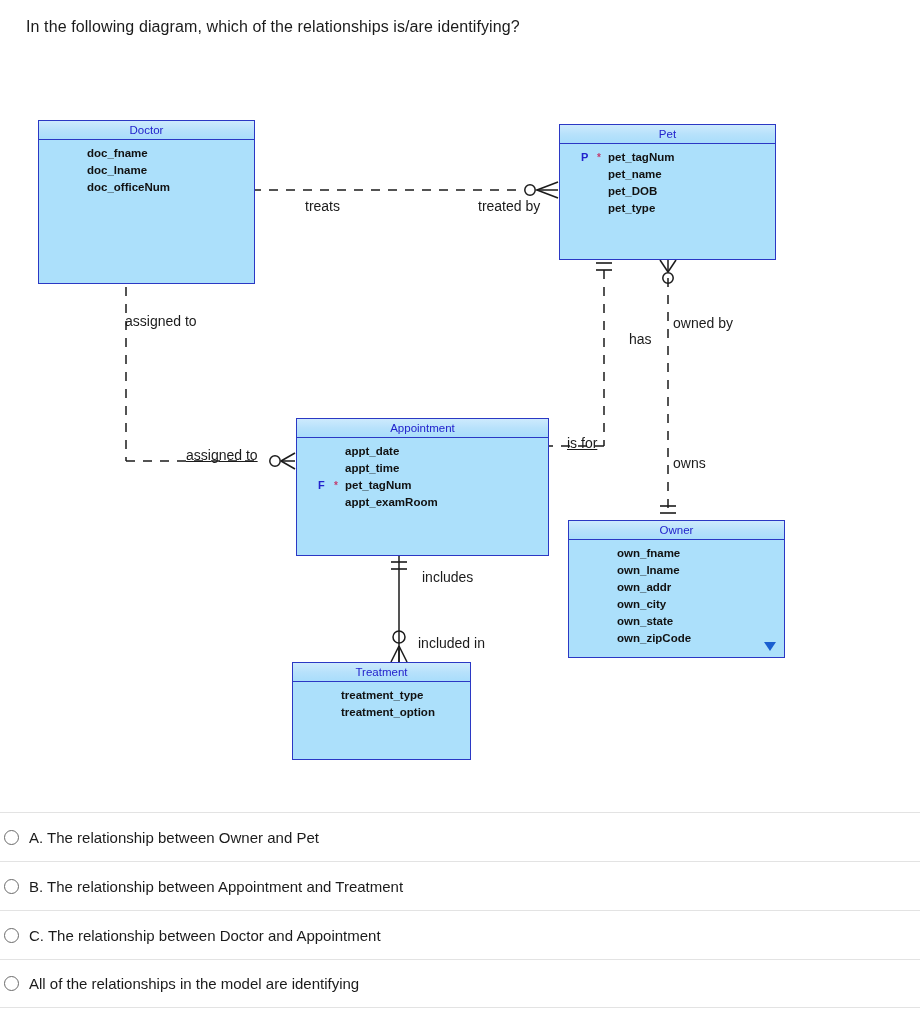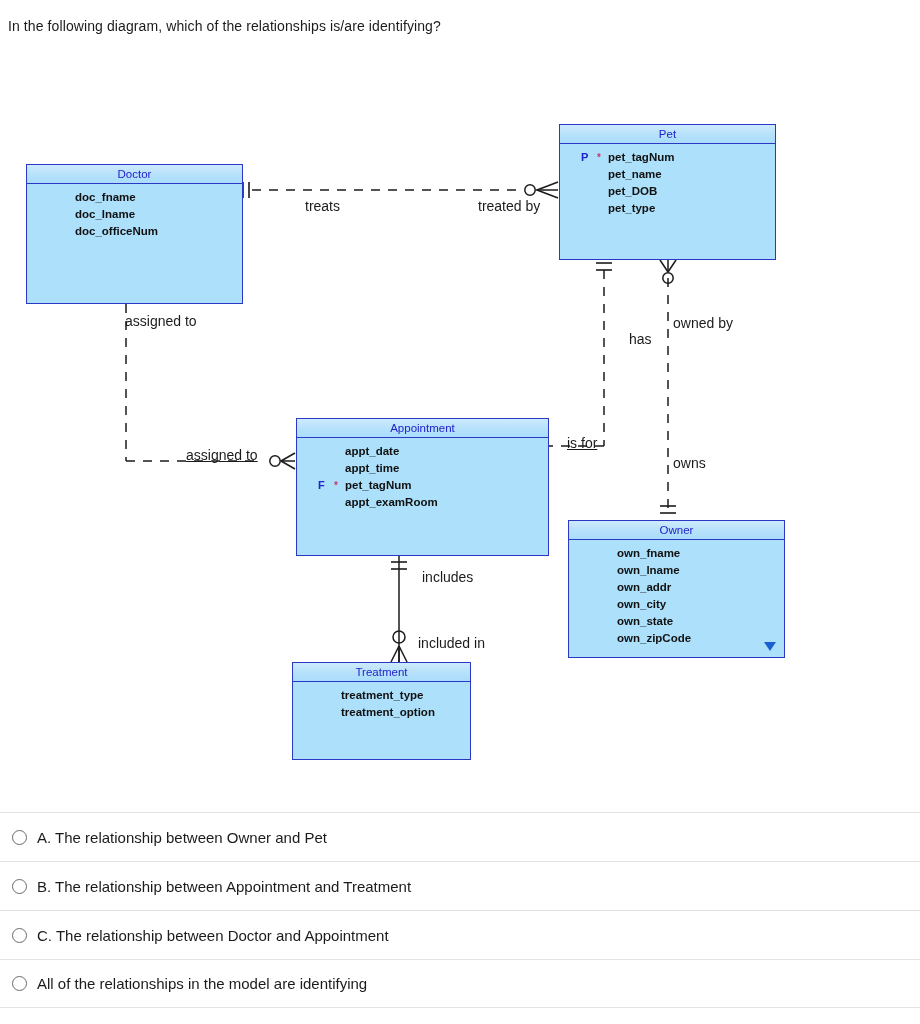--- a/index.html
+++ b/index.html
@@ -11,23 +11,23 @@
     width: 920px;
     height: 1024px;
     position: relative;
     font-family: "Liberation Sans", sans-serif;
     overflow: hidden;
   }
 
   
   #question-prompt {
     position: absolute;
-    left: 8px;
+    left: 26px;
     top: 18px;
-    font-size: 14px;
+    font-size: 16px;
     color: #1b1b1b;
     letter-spacing: .1px;
     white-space: nowrap;
   }
 
   
   #erd-canvas {
     position: absolute;
     left: 0;
     top: 100px;
@@ -122,21 +122,21 @@
     left: 0;
     top: 812px;
     width: 920px;
   }
   .answer-row {
     position: relative;
     height: 49px;
     border-top: 1px solid #e3e3e3;
     display: flex;
     align-items: center;
-    padding-left: 12px;
+    padding-left: 4px;
     box-sizing: border-box;
   }
   .answer-row:last-child { border-bottom: 1px solid #e3e3e3; }
   .radio {
     width: 13px;
     height: 13px;
     border: 1.4px solid #6b6b6b;
     border-radius: 50%;
     background: #fff;
     flex: 0 0 auto;
@@ -231,21 +231,21 @@
       <div class="rel-label" style="left: 125px; top: 213px;">assigned to</div>
       <div class="rel-label" style="left: 186px; top: 347px; text-decoration: underline;">assigned to</div>
       <div class="rel-label" style="left: 629px; top: 211px; margin-top: 20px;">has</div>
       <div class="rel-label" style="left: 673px; top: 215px;">owned by</div>
       <div class="rel-label" style="left: 567px; top: 335px; text-decoration: underline;">is for</div>
       <div class="rel-label" style="left: 673px; top: 355px;">owns</div>
       <div class="rel-label" style="left: 422px; top: 469px;">includes</div>
       <div class="rel-label" style="left: 418px; top: 535px;">included in</div>
     </div>
   <div id="entities">
-      <div class="entity" style="left: 26px; top: 20px; width: 217px; height: 140px; margin-top: 44px;">
+      <div class="entity" style="left: 38px; top: 20px; width: 217px; height: 164px;">
         <div class="entity-header">Doctor</div>
         <div class="entity-body">
           <div class="attr-row no-key">
             <span class="attr-key"></span>
             <span class="attr-star"></span>
             <span class="attr-name">doc_fname</span>
           </div>
           <div class="attr-row no-key">
             <span class="attr-key"></span>
             <span class="attr-star"></span>

